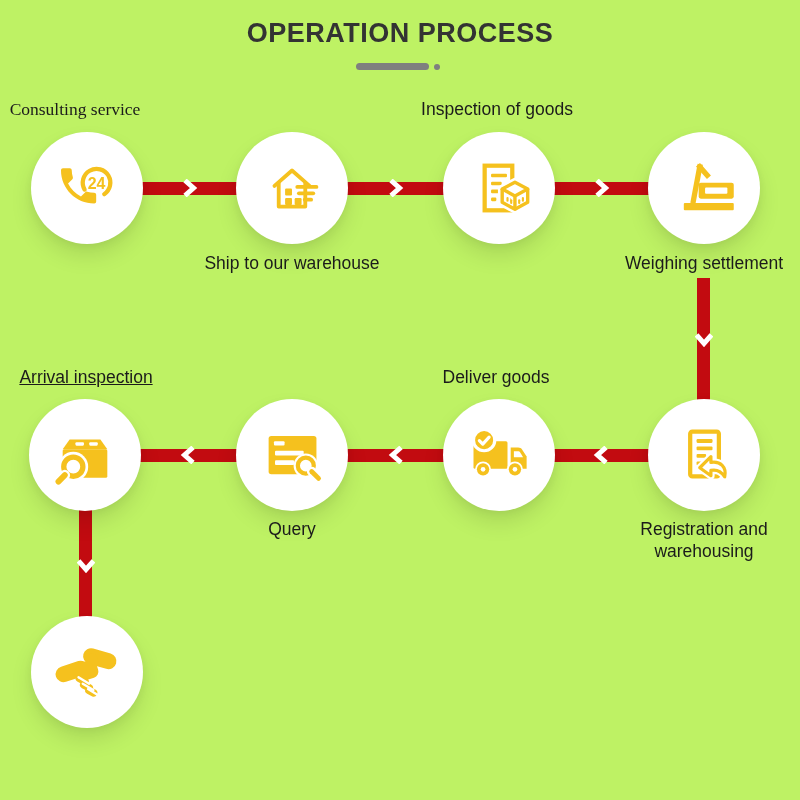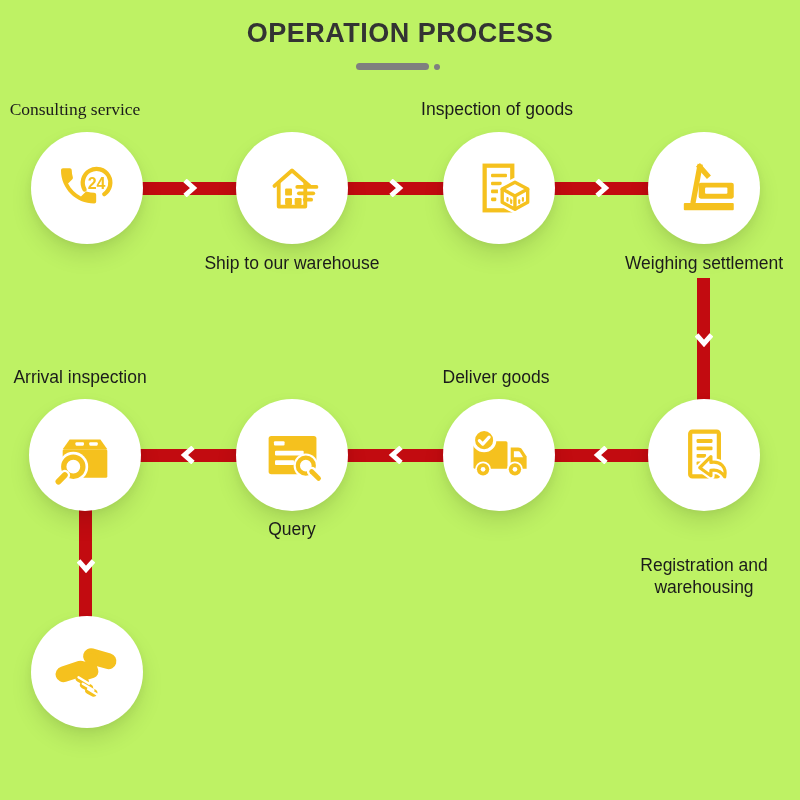--- a/index.html
+++ b/index.html
@@ -35,21 +35,21 @@
     display:flex;align-items:center;justify-content:center;
   }
   .icon{display:block;color:var(--accent);}
   .icon svg{display:block;}
 
   .step-label{
     position:absolute;z-index:3;transform:translateX(-50%);
     font-size:17.5px;line-height:1.25;color:var(--label-color);
     text-align:center;white-space:nowrap;
   }
-  .step-label.wrap{white-space:normal;margin-top:36px;}
+  .step-label.wrap{white-space:normal;}
 
   .hbar{position:absolute;height:13px;background:var(--arrow);z-index:1;}
   .vbar{position:absolute;width:13px;background:var(--arrow);z-index:1;}
   .chev{position:absolute;width:18px;height:18px;z-index:2;}
   .chev svg{display:block;}
   .chev.left{transform:rotate(180deg);}
   .chev.down{transform:rotate(90deg);}
 </style>
 </head>
 <body>
@@ -233,21 +233,21 @@
         <rect x="16" y="37" width="18" height="4.5" rx="1" fill="#fff"></rect>
         <circle cx="45" cy="42" r="11.5" fill="#fff"></circle>
         <circle cx="45" cy="42" r="7.5" fill="#fff" stroke="currentColor" stroke-width="4"></circle>
         <line x1="50.5" y1="47.5" x2="57" y2="54" stroke="#fff" stroke-width="9" stroke-linecap="round"></line>
         <line x1="50.5" y1="47.5" x2="57" y2="54" stroke="currentColor" stroke-width="4.5" stroke-linecap="round"></line>
       </svg>
     </span>
   </div>
   <div class="step-label" style="left:292px;top:519px;">Query</div>
 
-  <div class="step-label" style="left:80px;top:367px;">Arrival inspection</div>
+  <div class="step-label" style="left:86px;top:367px;text-decoration:underline;">Arrival inspection</div>
   <div class="node" style="left:29px;top:399px;">
     <span class="icon">
       <svg viewBox="0 0 64 64" width="68" height="68">
         <g fill="currentColor">
           <path d="M17.5 17.5 h29 l6.5 9 H11 Z"></path>
           <rect x="11" y="26.5" width="42" height="27" rx="1.5"></rect>
         </g>
         <rect x="23" y="20" width="8" height="3.2" rx="1" fill="#fff"></rect>
         <rect x="36" y="20" width="8" height="3.2" rx="1" fill="#fff"></rect>
         <circle cx="21" cy="43" r="14" fill="#fff"></circle>

